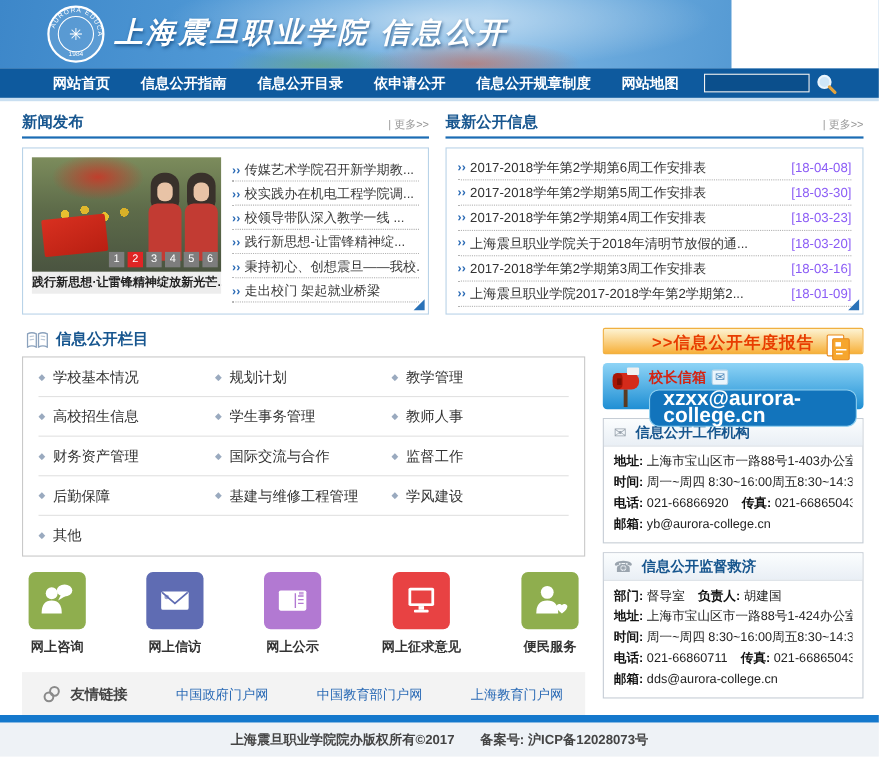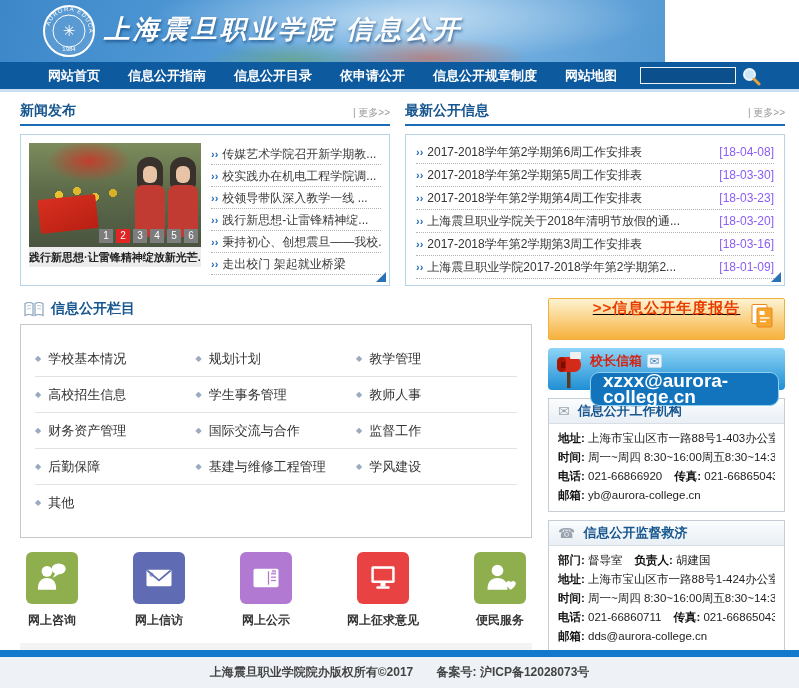--- a/index.html
+++ b/index.html
@@ -74,38 +74,38 @@
   .latest-item:last-child { border-bottom:none; }
   .latest-text { flex:1; white-space:nowrap; overflow:hidden; margin-right:8px; }
   .latest-date { color:#8b5cf6; }
 
   
   .row2 { gap:16px; margin-top:12px; }
   .col-left { width:512px; }
   .col-side { width:237px; }
 
   .cat-head { display:flex; align-items:center; gap:7px; margin:2px 0 6px 4px; }
-  .cat-box { border:1px solid #c9c9c9; padding:16px 14px; }
+  .cat-box { border:1px solid #c9c9c9; padding:0 14px; }
   .cat-row { display:flex; height:36px; align-items:center; border-bottom:1px solid #e2e2e2; }
   .cat-row:last-child { border-bottom:none; }
   .cat-cell { width:33.3%; font-size:13px; color:#333; white-space:nowrap; cursor:pointer; }
   .bullet { font-size:8px; color:#9aaabf; margin-right:7px; vertical-align:2px; }
 
   .services { display:flex; justify-content:space-between; margin:14px 6px 0 6px; }
   .service { display:flex; flex-direction:column; align-items:center; cursor:pointer; }
   .tile { width:52px; height:52px; border-radius:6px; display:flex; align-items:center; justify-content:center; }
   .service-label { margin-top:8px; font-size:12px; font-weight:bold; color:#333; white-space:nowrap; }
 
   .links-bar { display:flex; align-items:center; margin-top:14px; height:40px; background:#f3f3f3; padding:0 18px; }
   .links-title { font-size:13px; font-weight:bold; color:#444; margin-left:8px; }
   .link-item { font-size:12px; color:#2a6ab5; margin-left:44px; cursor:pointer; white-space:nowrap; }
 
   
-  .annual { position:relative; height:42px; border:1px solid #f0b040; border-radius:2px;
-    background:linear-gradient(#fdf3d2,#f7b13c); display:flex; align-items:flex-start;text-decoration:underline; }
+  .annual { position:relative; height:24px; border:1px solid #f0b040; border-radius:2px;
+    background:linear-gradient(#fdf3d2,#f7b13c); display:flex; align-items:flex-end; }
   .annual-label { flex:1; text-align:center; font-size:15px; font-weight:bold; color:#e83c00; letter-spacing:1px; cursor:pointer; }
   .annual-icon { position:absolute; right:8px; top:4px; }
 
   .mailbox { position:relative; margin-top:8px; height:42px; border-radius:4px;
     background:linear-gradient(#8ed4f6,#1f8fd4); padding:4px 6px 0 42px; }
   .mailbox-svg { position:absolute; left:5px; top:2px; }
   .mb-row1 { display:flex; align-items:center; gap:5px; }
   .mb-title { font-size:13px; font-weight:bold; color:#d42312; }
   .mb-env { font-size:11px; color:#4a86b8; background:#eaf5fc; border:1px solid #bcd8ea; border-radius:2px; padding:0 2px; line-height:12px; }
   .mb-email { margin-top:2px; display:inline-block; background:#1274bc; border:1px solid #8fd0f0; border-radius:9px;

